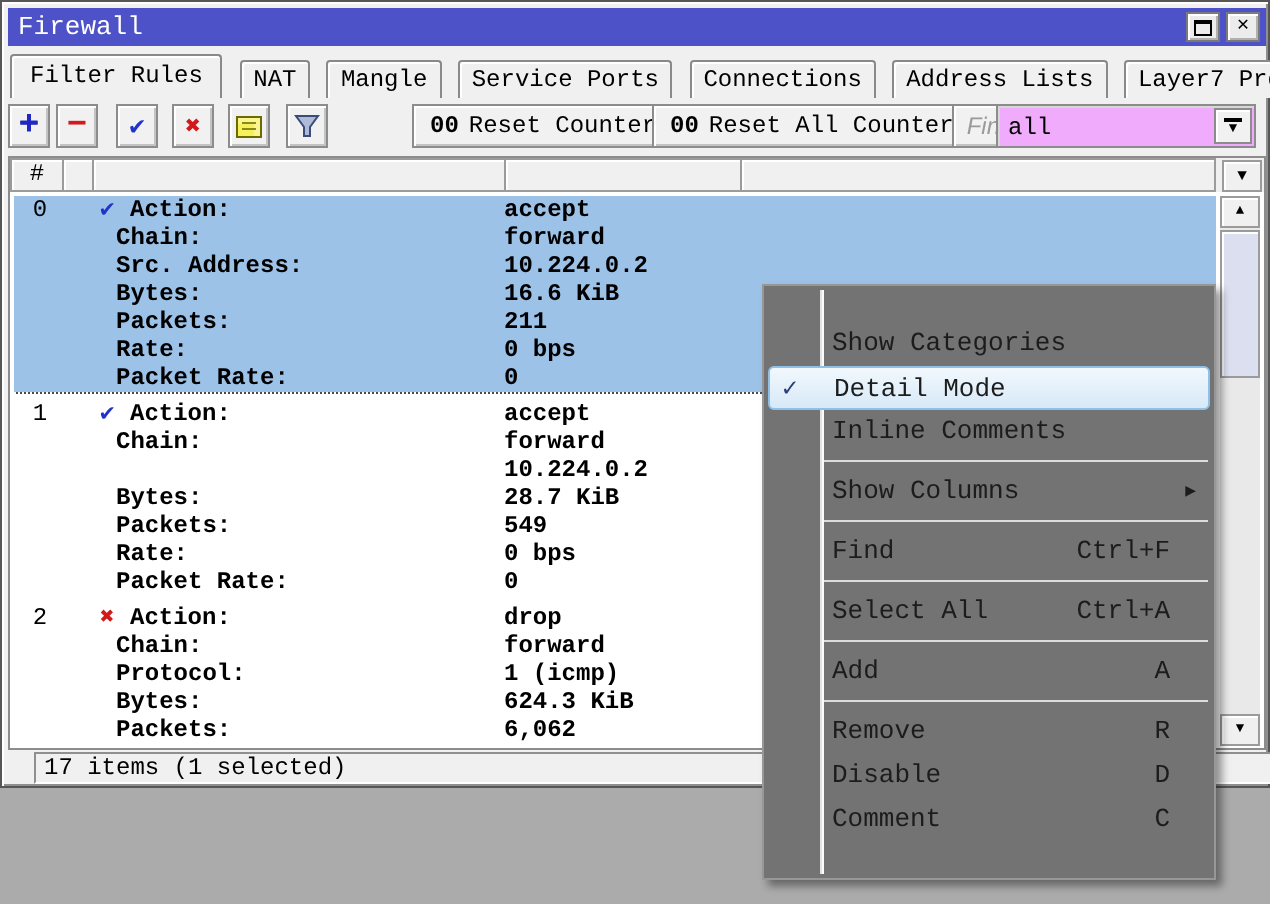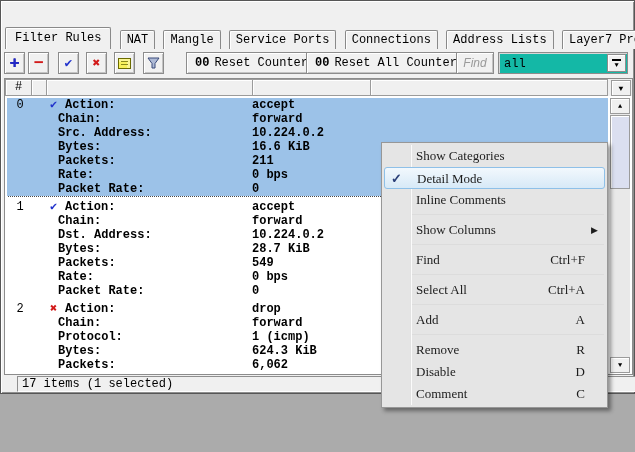--- a/index.html
+++ b/index.html
@@ -32,24 +32,24 @@
          box-shadow: inset 1px 1px 0 #fff, inset -1px -1px 0 #c3c3c3;
          display:flex; align-items:center; justify-content:center; cursor:default; }
   .ibtn { width:21px; }
   .glyph-add    { color:#2026c8; font-weight:bold; font-size:17px; line-height:1; text-shadow:0 0 0 #00008b; }
   .glyph-remove { color:#d21a1a; font-weight:bold; font-size:17px; line-height:1; }
   .glyph-enable { color:#2233cc; font-weight:bold; font-size:13px; line-height:1; }
   .glyph-disable{ color:#d21a1a; font-weight:bold; font-size:13px; line-height:1; }
   .note-icon { width:13px; height:11px; background:#f6f05a; border:1px solid #6b6b00;
                position:relative; box-shadow: inset -3px 3px 0 rgba(255,255,255,.35); }
   .note-icon:before { content:""; position:absolute; left:2px; top:2px; width:7px; height:1px; background:#8a8a1a; box-shadow:0 3px 0 #8a8a1a; }
-  .pushbtn { padding:0 8px; white-space:nowrap; }
+  .pushbtn { padding:0 8px; white-space:nowrap;margin-left:20px; }
   .bold00 { font-weight:bold; margin-right:5px; }
   .findbtn { color:#9a9a9a; font-style:italic; font-family:"Liberation Sans",sans-serif; }
-  .combo { position:absolute; top:3px; left:497px; width:130px; height:22px; background:#14b8a6;
+  .combo { position:absolute; top:3px; left:497px; width:130px; height:22px; background:#f0abfc;
            border:1px solid #8c8c8c; box-shadow: inset 1px 1px 0 #d7d7d7; }
   .combo-text { position:absolute; left:5px; top:2px; line-height:18px; }
   .combo-btn { position:absolute; right:1px; top:1px; bottom:1px; width:19px; background:#f1f1f1;
                border:1px solid #8c8c8c; box-shadow: inset 1px 1px 0 #fff;
                display:flex; flex-direction:column; align-items:center; justify-content:center; cursor:default; }
   .dropglyph { width:9px; border-top:2px solid #000; padding-top:1px; display:flex; justify-content:center; }
   .dropglyph span { font-size:7px; line-height:6px; color:#000; }
 
   
   .table { position:absolute; left:3px; top:77px; width:629px; height:297px; background:#fff;
@@ -80,40 +80,51 @@
   .sbtn.up { top:0; } .sbtn.down { bottom:0; }
   .sthumb { position:absolute; left:0; top:17px; width:20px; height:74px; background:#dbdff0;
             border:1px solid #9b9b9b; box-shadow: inset 1px 1px 0 #fff; cursor:default; }
 
   
   .statusbar { position:absolute; left:16px; top:375px; width:629px; height:16px; background:#f0f0f0;
                border:1px solid #fff; border-top-color:#8f8f8f; border-left-color:#8f8f8f;
                line-height:14px; padding-left:4px; }
 
   
-  .menu { position:absolute; left:381px; top:142px; width:227px; background:#e5e5e5;
+  .menu { position:absolute; left:381px; top:142px; width:227px; background:#737373;
           border:1px solid #979797; box-shadow: 3px 3px 4px rgba(0,0,0,.4); z-index:10;
-          font-family:Liberation Serif, serif; font-size:13px; color:#1c1c1c; padding:2px 0; }
+          font-family:Liberation Mono, monospace; font-size:13px; color:#1c1c1c; padding:18px 0; }
   .gutterline { position:absolute; left:28px; top:2px; bottom:2px; width:1px; background:#e2e2e2; box-shadow:1px 0 0 #fbfbfb; }
   .mi { position:relative; height:22px; line-height:22px; padding-left:34px; cursor:default; }
   .mi .mshort { position:absolute; right:22px; }
   .mi .marrow { position:absolute; right:9px; font-size:9px; }
   .mi.hl { margin:0 2px; padding-left:32px; height:22px; border:1px solid #8ec0e8; border-radius:3px;
            background:linear-gradient(#f2f8fd,#d7e9f7); }
   .mi.hl .mcheck { left:6px; }
   .mcheck { position:absolute; left:8px; top:0; font-weight:bold; color:#2b3f78; }
   .msep { height:8px; position:relative; }
   .msep div { position:absolute; left:30px; right:3px; top:3px; height:1px; background:#dcdcdc; }
 </style>
 </head>
 <body>
 
 <div id="stage">
   <div class="win">
 
+    <div class="titlebar">
+      <span>Firewall</span>
+      <div class="titlebtns">
+        <div class="tbn">
+          <span class="maxglyph"></span>
+        </div>
+        <div class="tbn">
+          <span>✕</span>
+        </div>
+      </div>
+    </div>
 
     <div class="tabbar">
       <div class="tab active"><span>Filter Rules</span></div>
       <div class="tab"><span>NAT</span></div>
       <div class="tab"><span>Mangle</span></div>
       <div class="tab"><span>Service Ports</span></div>
       <div class="tab"><span>Connections</span></div>
       <div class="tab"><span>Address Lists</span></div>
       <div class="tab"><span>Layer7 Protocols</span></div>
     </div>
@@ -212,21 +223,20 @@
           <div class="dline iconline">
             <span class="action-icon accept">✔</span>
             <span class="dlabel">Action:</span>
             <span class="dvalue">accept</span>
           </div>
           <div class="dline">
               <span class="dlabel">Chain:</span>
               <span class="dvalue">forward</span>
             </div>
           <div class="dline">
-              <span class="dlabel">Dst. Address:</span>
               <span class="dvalue">10.224.0.2</span>
             </div>
           <div class="dline">
               <span class="dlabel">Bytes:</span>
               <span class="dvalue">28.7 KiB</span>
             </div>
           <div class="dline">
               <span class="dlabel">Packets:</span>
               <span class="dvalue">549</span>
             </div>

